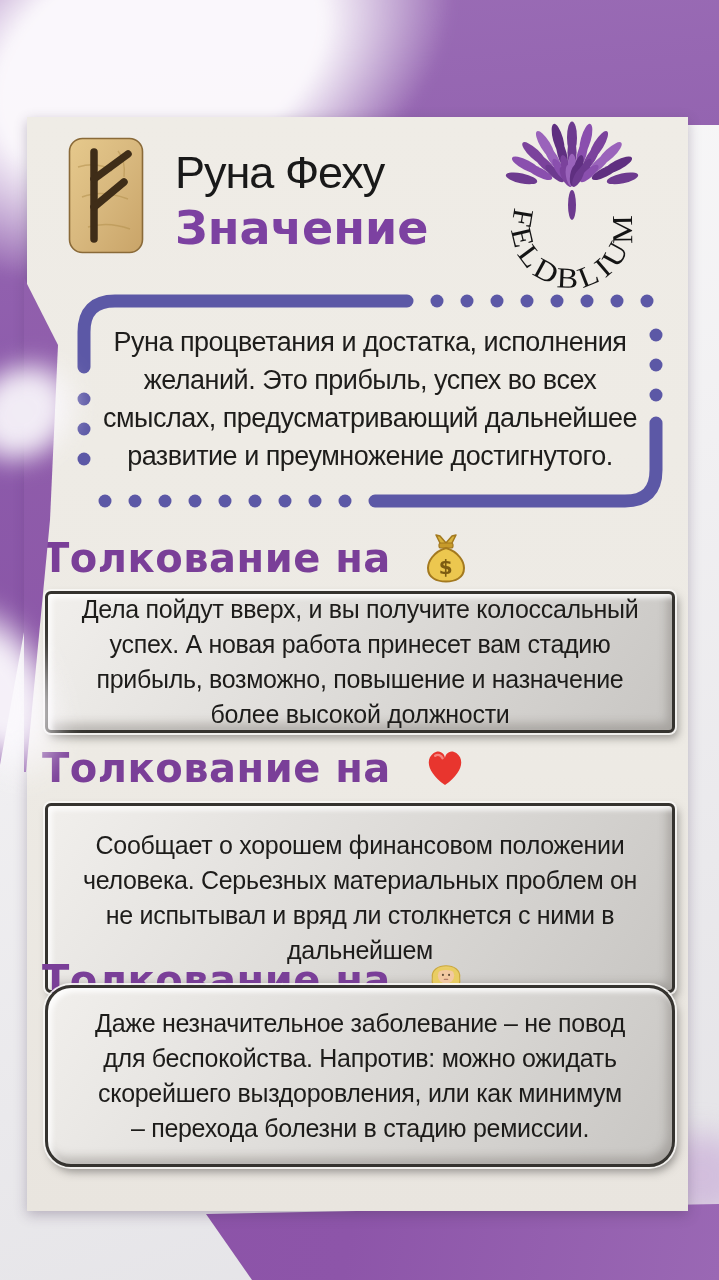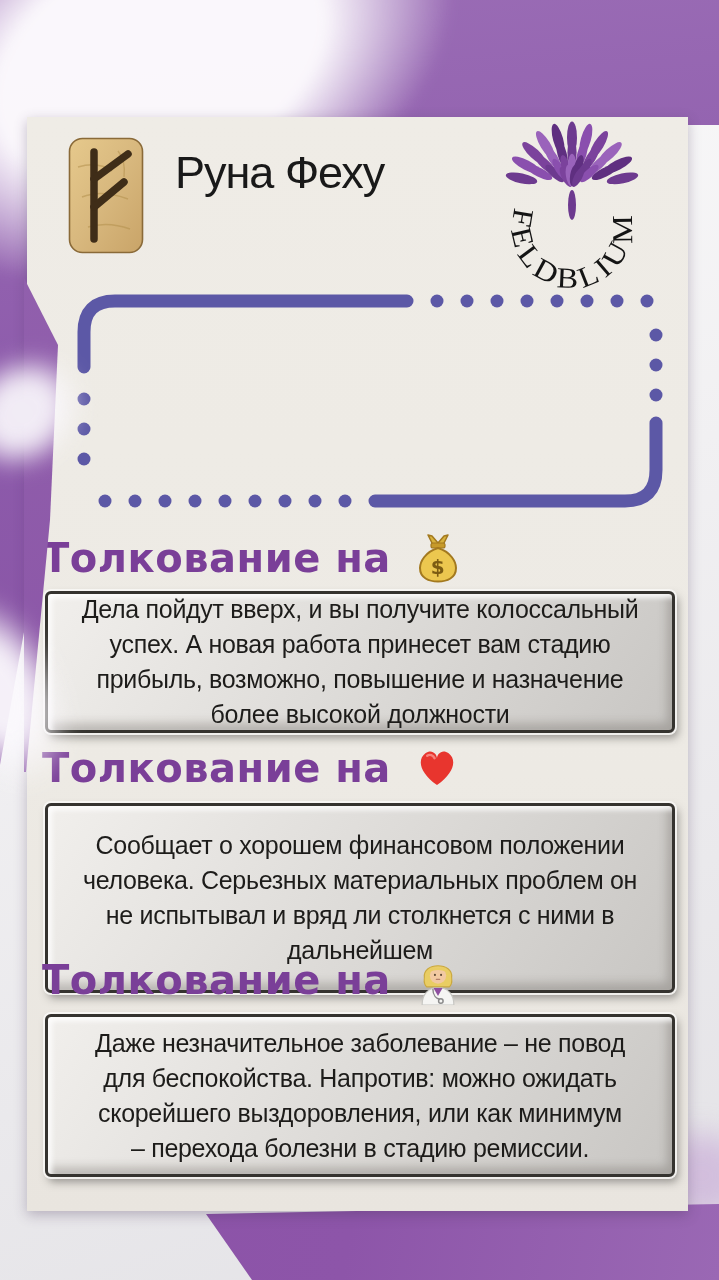--- a/index.html
+++ b/index.html
@@ -44,35 +44,35 @@
   .logo{left:448px;top:2px;}
 
   
   .quote-wrap{left:48px;top:176px;width:590px;height:218px;}
   .quote-svg{position:absolute;left:0;top:0;}
   .quote-text{position:absolute;left:0;top:0;width:100%;padding-top:30px;
       text-align:center;font-size:27px;line-height:38px;letter-spacing:-0.5px;
       color:#1e1d1b;white-space:pre-line;font-weight:500;}
 
   
-  .section-head{left:15px;display:flex;align-items:center;gap:24px;
+  .section-head{left:15px;display:flex;align-items:center;gap:32px;
       font-weight:bold;font-size:40px;color:#7a3f98;
       font-family:"DejaVu Sans",sans-serif;letter-spacing:.5px;}
   .head-1{top:416px;} .head-2{top:628px;} .head-3{top:838px;}
   .graybox{left:18px;width:630px;box-sizing:border-box;
       border:3px solid #35332f;border-radius:6px;
       background:linear-gradient(125deg,#f1efec 0%,#e5e3e0 30%,#d9d7d4 60%,#c8c6c3 100%);
       box-shadow:0 0 0 2px rgba(248,247,245,.9),
                  inset 4px 4px 5px rgba(255,255,255,.85),
                  inset -5px -7px 10px rgba(105,100,95,.35),
                  3px 5px 8px rgba(70,68,66,.5);
       display:flex;align-items:center;justify-content:center;text-align:center;
       font-size:25px;line-height:35px;letter-spacing:-0.3px;color:#1d1c1a;
       white-space:pre-line;padding:6px 10px;}
-  .box-1{top:474px;height:142px;} .box-2{top:686px;height:190px;} .box-3{top:897px;height:163px;}
+  .box-1{top:474px;height:142px;} .box-2{top:686px;height:190px;} .box-3{top:868px;height:182px;border-radius:26px;}
 </style>
 </head>
 <body>
 
 <div class="canvas">
 
   <div class="abs purple-top"></div>
   <div class="abs streak-topleft"></div>
   <div class="abs corner-blur"></div>
   <div class="abs purple-bottom"></div>
@@ -88,20 +88,21 @@
         </linearGradient>
       </defs>
       <rect x="1.5" y="1.5" width="73" height="114" rx="13" fill="url(#wood)" stroke="#8a6a38" stroke-width="1.6"></rect>
       <path d="M10 30 Q30 24 44 34 M14 60 Q34 52 60 62 M20 90 Q40 84 62 92 M50 14 Q58 24 56 40" fill="none" stroke="#b38f4c" stroke-width="1.4" opacity="0.55"></path>
       <path d="M26 15 L26 102" stroke="#3f2d18" stroke-width="7.5" stroke-linecap="round"></path>
       <path d="M26 42 L60 17" stroke="#3f2d18" stroke-width="7.5" stroke-linecap="round"></path>
       <path d="M26 70 L56 45" stroke="#3f2d18" stroke-width="7.5" stroke-linecap="round"></path>
     </svg>
 
     <div class="abs title-black">Руна Феху</div>
+    <div class="abs title-purple">Значение</div>
 
     <svg class="abs logo" width="195" height="172" viewBox="0 0 195 172">
       <g id="petals">
           <ellipse rx="5" ry="16" fill="#6d3a8f" transform="translate(46.5,59.3) rotate(-78.0)"></ellipse>
           <ellipse rx="5" ry="16" fill="#8a4fae" transform="translate(51.3,46.1) rotate(-62.4)"></ellipse>
           <ellipse rx="5" ry="16" fill="#7b429c" transform="translate(59.4,34.7) rotate(-46.8)"></ellipse>
           <ellipse rx="5" ry="16" fill="#9a63bb" transform="translate(70.3,25.9) rotate(-31.2)"></ellipse>
           <ellipse rx="5" ry="16" fill="#5f2f80" transform="translate(83.1,20.3) rotate(-15.6)"></ellipse>
           <ellipse rx="5" ry="16" fill="#6d3a8f" transform="translate(97.0,18.4) rotate(0.0)"></ellipse>
           <ellipse rx="5" ry="16" fill="#8a4fae" transform="translate(110.9,20.3) rotate(15.6)"></ellipse>
@@ -162,20 +163,24 @@
           <circle cx="150" cy="208" r="6.5"></circle>
             <circle cx="120" cy="208" r="6.5"></circle>
           <circle cx="90" cy="208" r="6.5"></circle>
             <circle cx="60" cy="208" r="6.5"></circle>
           <circle cx="30" cy="208" r="6.5"></circle>
           <circle cx="9" cy="106" r="6.5"></circle>
             <circle cx="9" cy="136" r="6.5"></circle>
           <circle cx="9" cy="166" r="6.5"></circle>
         </g>
       </svg>
+      <div class="quote-text">Руна процветания и достатка, исполнения
+желаний. Это прибыль, успех во всех
+смыслах, предусматривающий дальнейшее
+развитие и преумножение достигнутого.</div>
     </div>
 
     <div class="abs section-head head-1">
       <span>Толкование на</span>
       <svg width="46" height="50" viewBox="0 0 46 50">
         <path d="M17 3 L23 10 L29 3 L33 2 L28 12 L18 12 L13 2 Z" fill="#d8b23c" stroke="#a3791f" stroke-width="1.5" stroke-linejoin="round"></path>
         <rect x="16" y="10" width="14" height="5" rx="2" fill="#c79a2a" stroke="#a3791f" stroke-width="1.2"></rect>
         <path d="M23 15 C10 19 5 29 5 35 C5 45 14 48.5 23 48.5 C32 48.5 41 45 41 35 C41 29 36 19 23 15 Z" fill="#ecc74f" stroke="#a3791f" stroke-width="2"></path>
         <text x="23" y="41" text-anchor="middle" font-size="20" font-weight="bold" font-family="DejaVu Sans, sans-serif" fill="#7c5c12">$</text>
       </svg>

